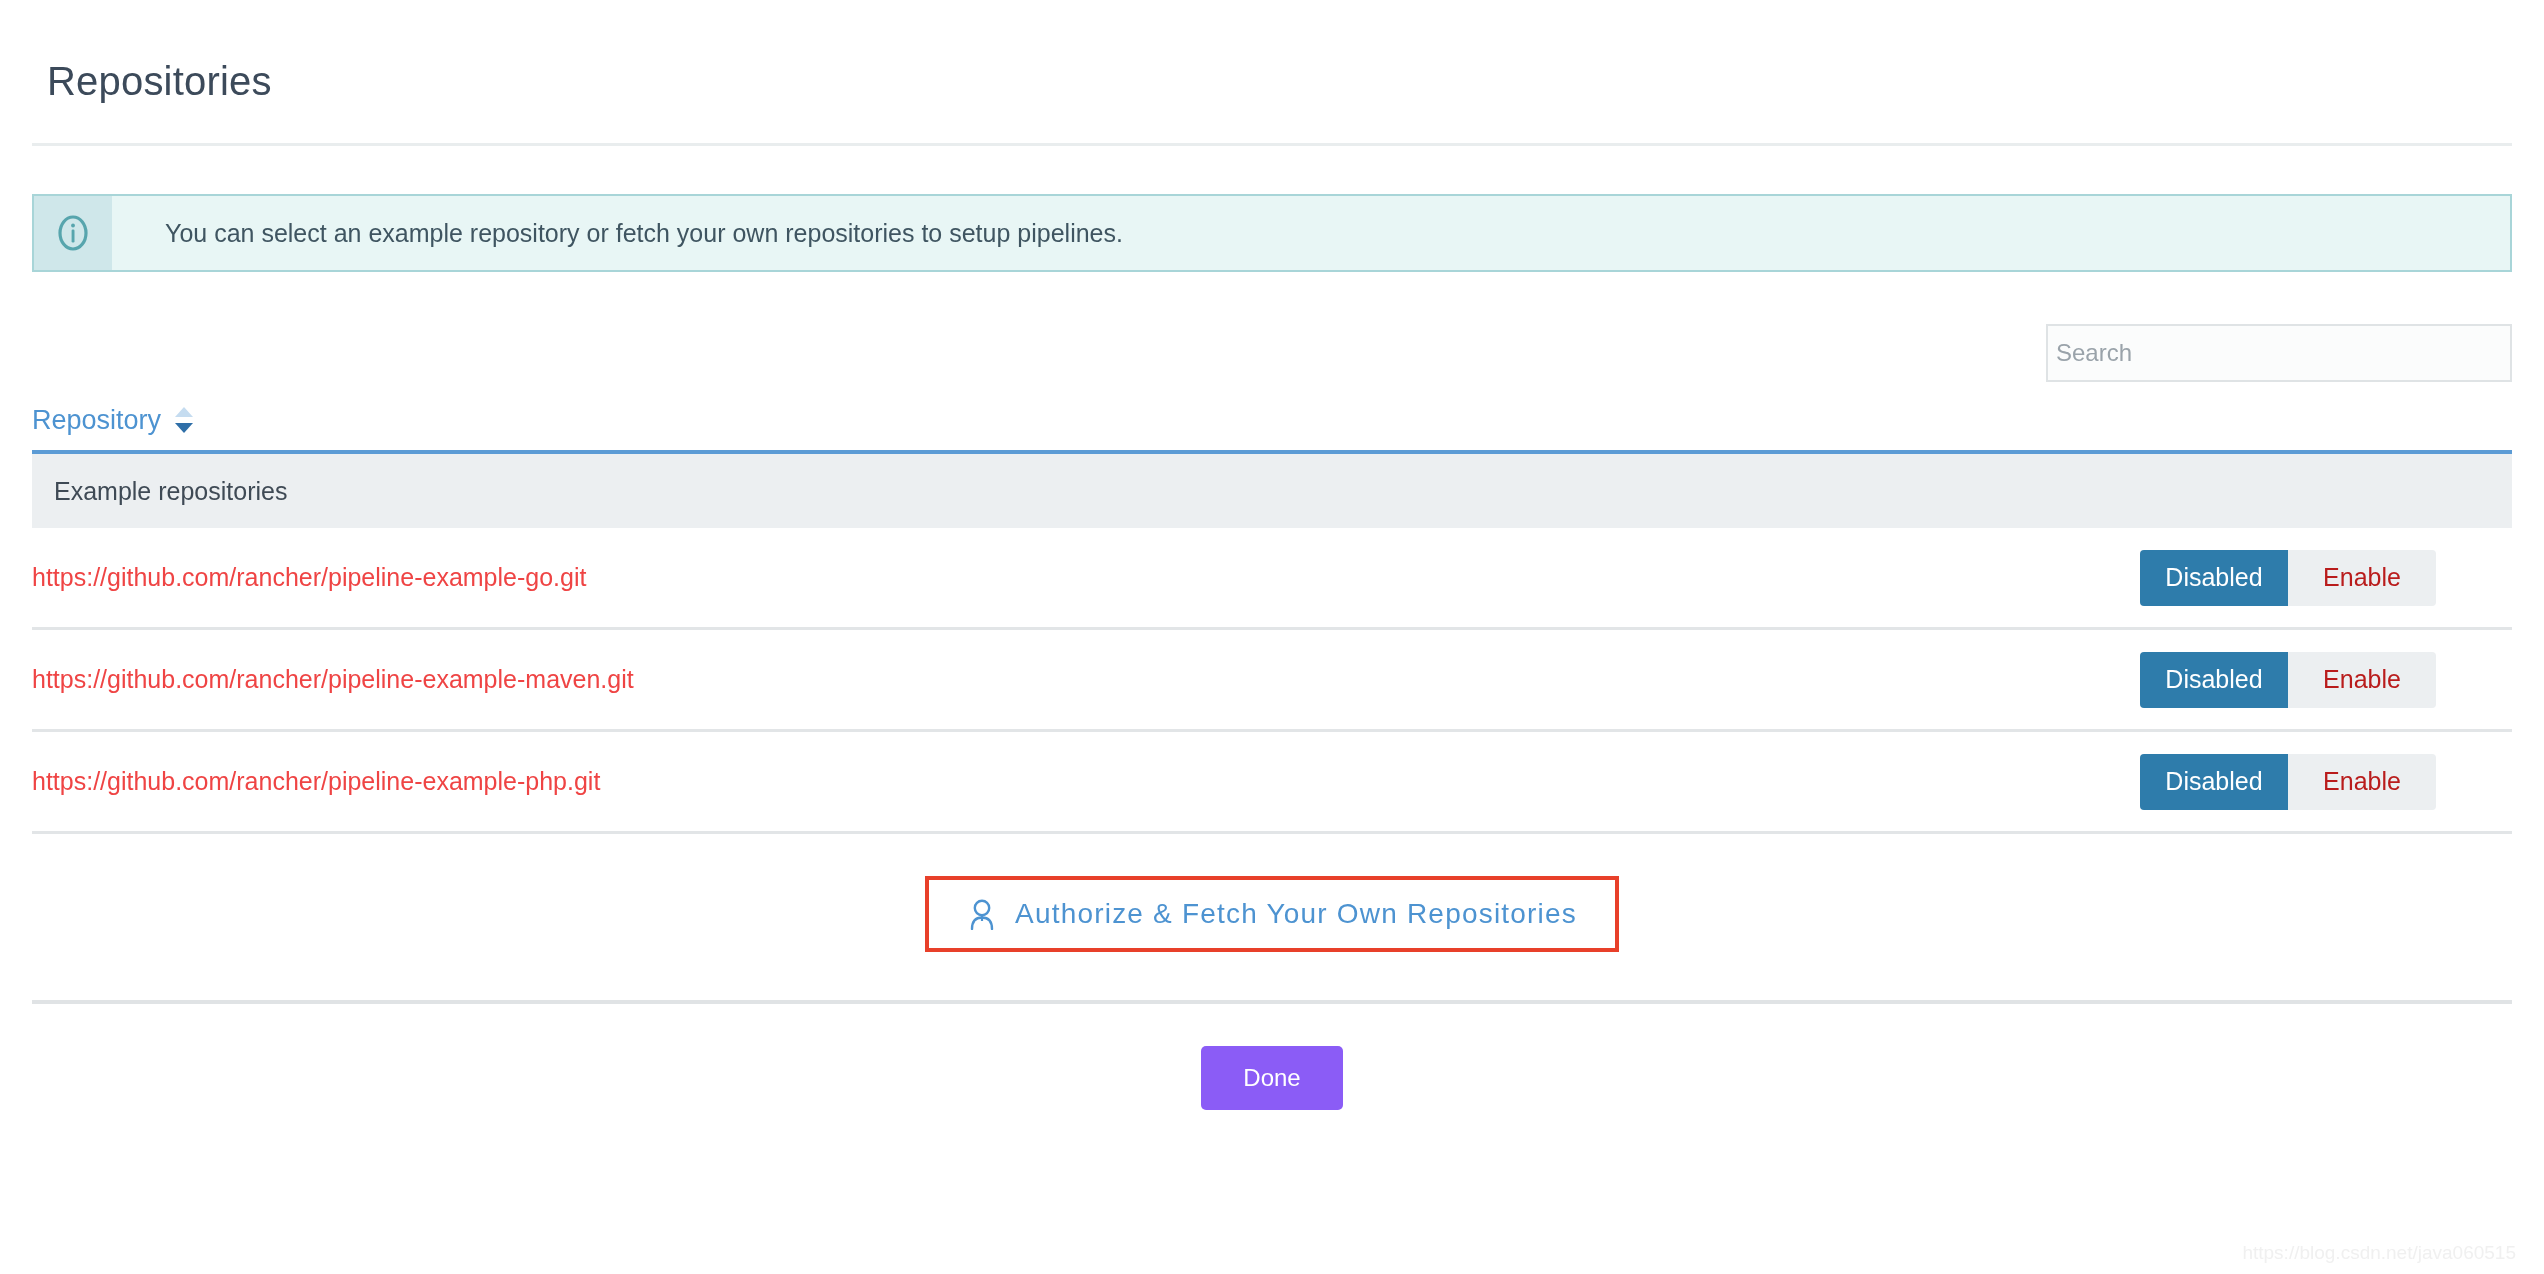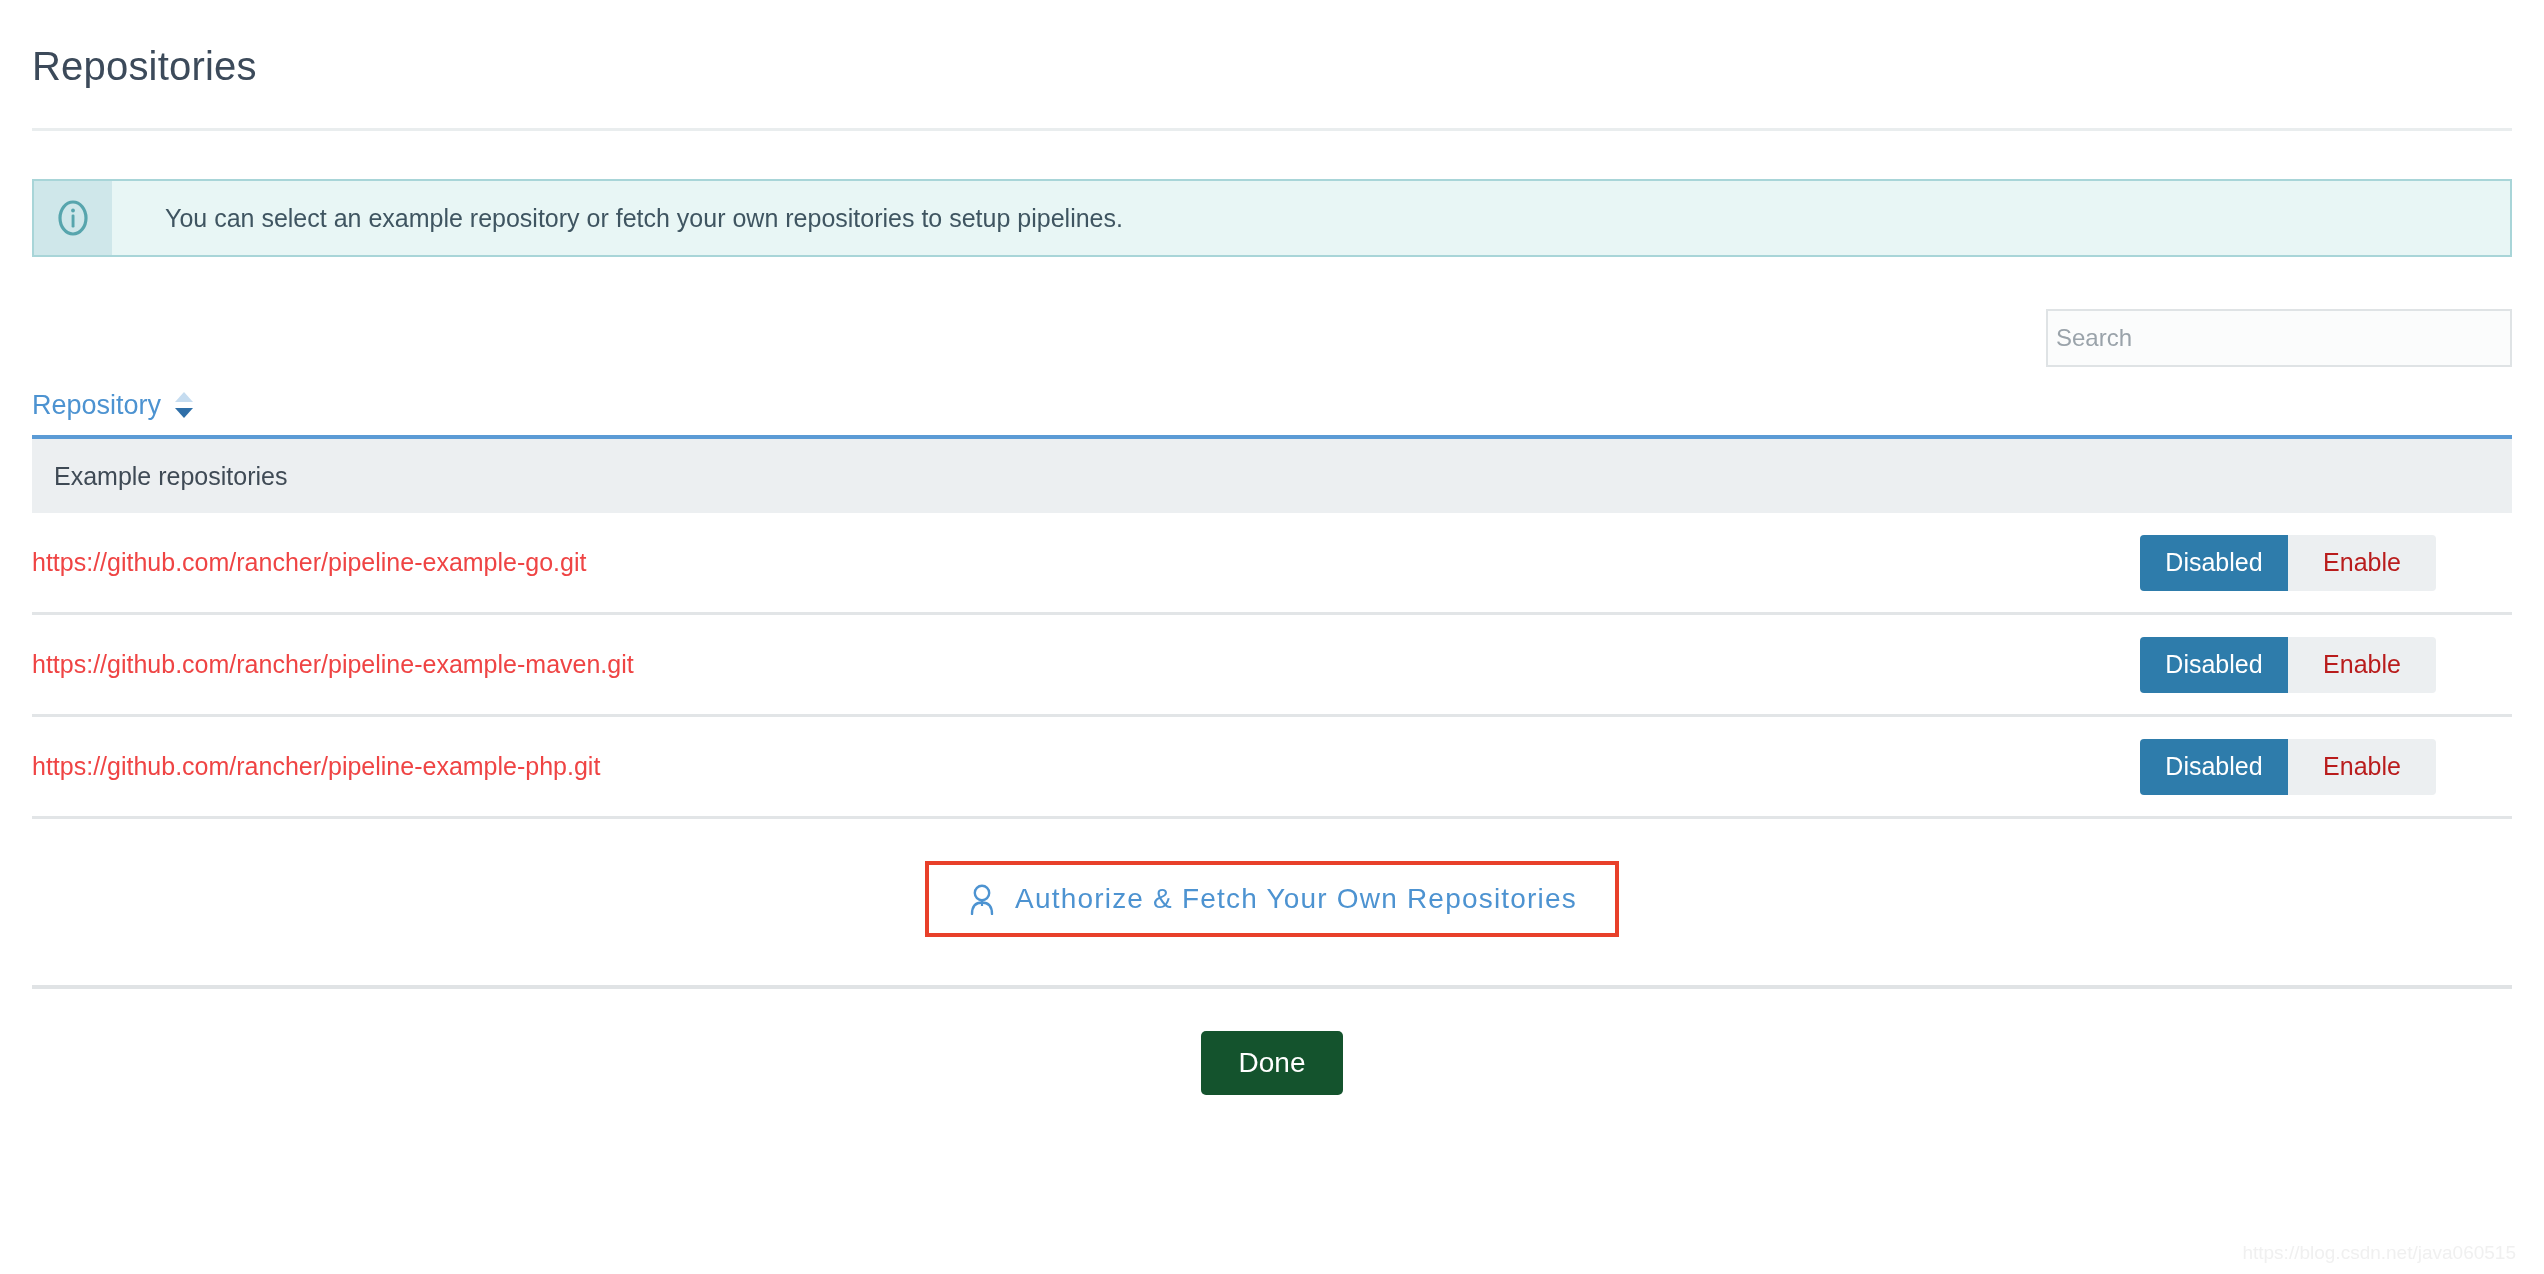--- a/index.html
+++ b/index.html
@@ -21,21 +21,21 @@
   
   .page-header {
     padding: 44px 32px 0 32px;
   }
   .page-title {
     font-size: 40px;
     font-weight: 400;
     color: #3c4a5a;
     letter-spacing: 0.2px;
     line-height: 1.1;
-    margin: 0;
+    margin: 15px;
   }
   .header-divider {
     margin: 40px 32px 0 32px;
     height: 3px;
     background: #e9edee;
   }
 
   
   .banner-wrap {
     margin: 48px 32px 0 32px;
@@ -183,28 +183,28 @@
     background: #e0e3e5;
   }
 
   
   .done-area {
     display: flex;
     justify-content: center;
     margin-top: 42px;
   }
   .done-btn {
-    background: #14532d;
+    background: #8b5cf6;
     color: #ffffff;
     border: none;
     border-radius: 5px;
     width: 142px;
     height: 64px;
     font-family: inherit;
-    font-size: 28px;
+    font-size: 24px;
     cursor: pointer;
   }
 
   
   .watermark {
     position: absolute;
     right: 28px;
     bottom: 10px;
     font-size: 19px;
     color: #f0f0f0;

